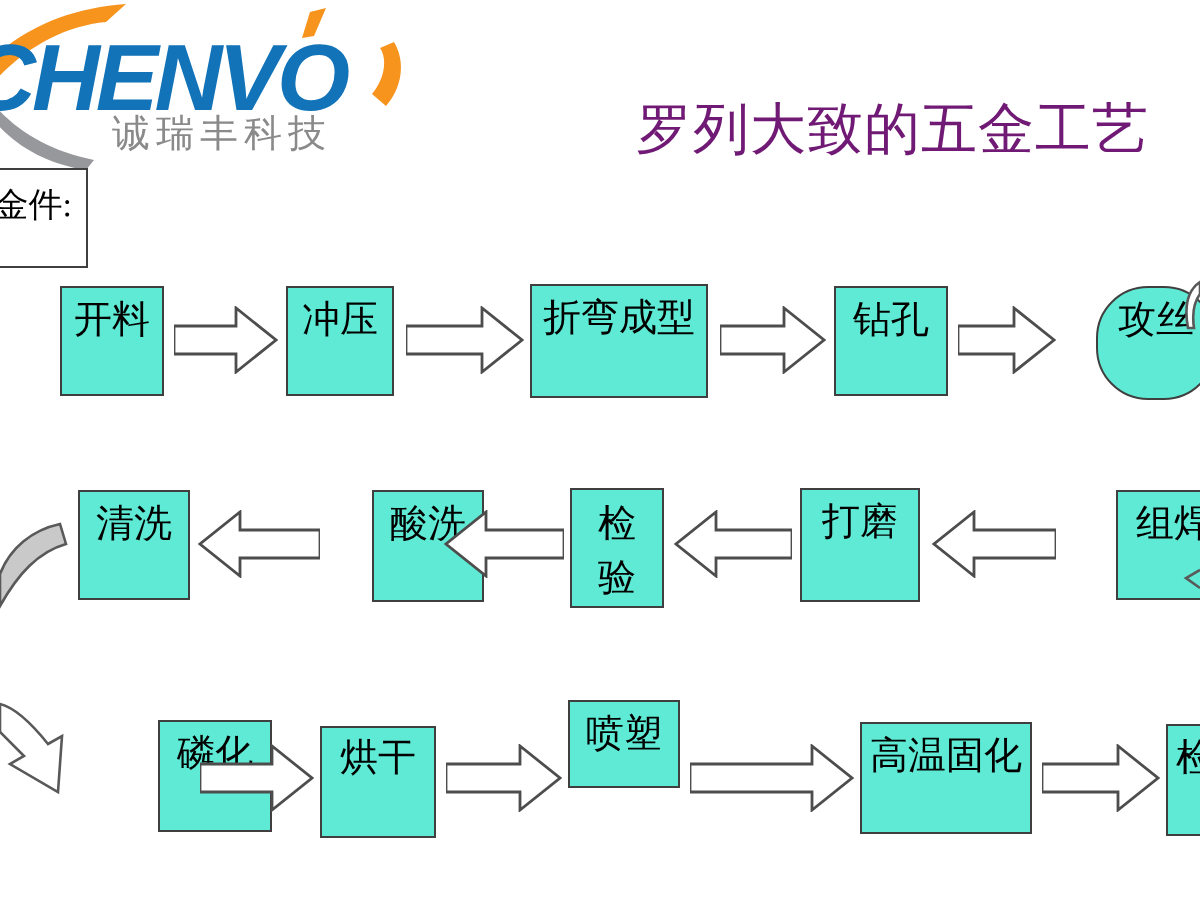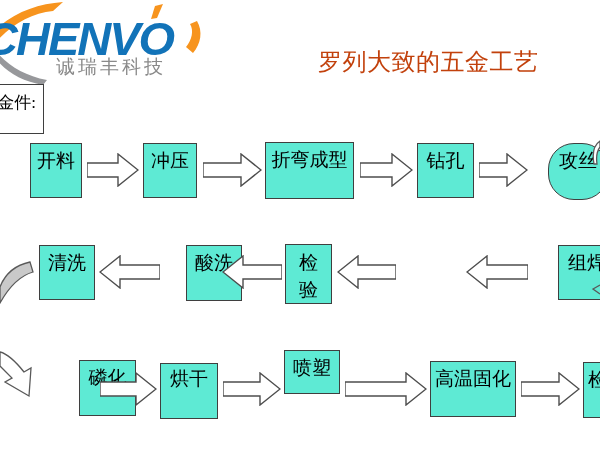--- a/index.html
+++ b/index.html
@@ -4,21 +4,21 @@
 <style>
   html,body{margin:0;padding:0;background:#fff;}
   .stage{
     position:relative;width:600px;height:450px;background:#ffffff;
     overflow:hidden;font-family:"Liberation Serif",serif;
   }
   
   .logo-svg{position:absolute;left:0;top:0;}
   
   .slide-title{
-    position:absolute;left:318px;top:46px;font-size:24px;color:#c2410c;
+    position:absolute;left:318px;top:46px;font-size:28px;color:#701a75;
     letter-spacing:0.5px;white-space:nowrap;font-family:"Liberation Serif",serif;
   }
   
   .note-box{
     position:absolute;left:-40px;top:84px;width:84px;height:50px;
     border:1.5px solid #3f3f3f;background:#fff;box-sizing:border-box;
     font-size:17px;color:#000;text-align:right;padding:6px 7px 0 0;
     white-space:nowrap;
   }
   
@@ -80,20 +80,22 @@
     <polygon points="0,10 28,10 28,1 48,17 28,33 28,24 0,24"></polygon>
     </svg>
 
   <div class="step" style="left:39px;top:245px;width:56px;height:55px;">
     <span>清洗</span></div>
   <div class="step" style="left:162px;top:245px;width:56px;height:56px;margin-left:24px;">
     <span>酸洗</span></div>
   <div class="step" style="left:285px;top:244px;width:47px;height:60px;">
     <span class="wrap2">检验</span>
     </div>
+  <div class="step" style="left:400px;top:244px;width:60px;height:57px;">
+    <span>打磨</span></div>
   <div class="step" style="left:532px;top:245px;width:58px;height:55px;margin-left:26px;">
     <span>组焊</span></div>
 
   <svg class="arrow" style="left:466px;top:255px;" width="62" height="34">
     <polygon points="62,10 21,10 21,1 1,17 21,33 21,24 62,24"></polygon>
     </svg>
   <svg class="arrow" style="left:337px;top:255px;" width="59" height="34">
     <polygon points="59,10 21,10 21,1 1,17 21,33 21,24 59,24"></polygon>
     </svg>
   <svg class="arrow" style="left:222px;top:255px;" width="60" height="34">

